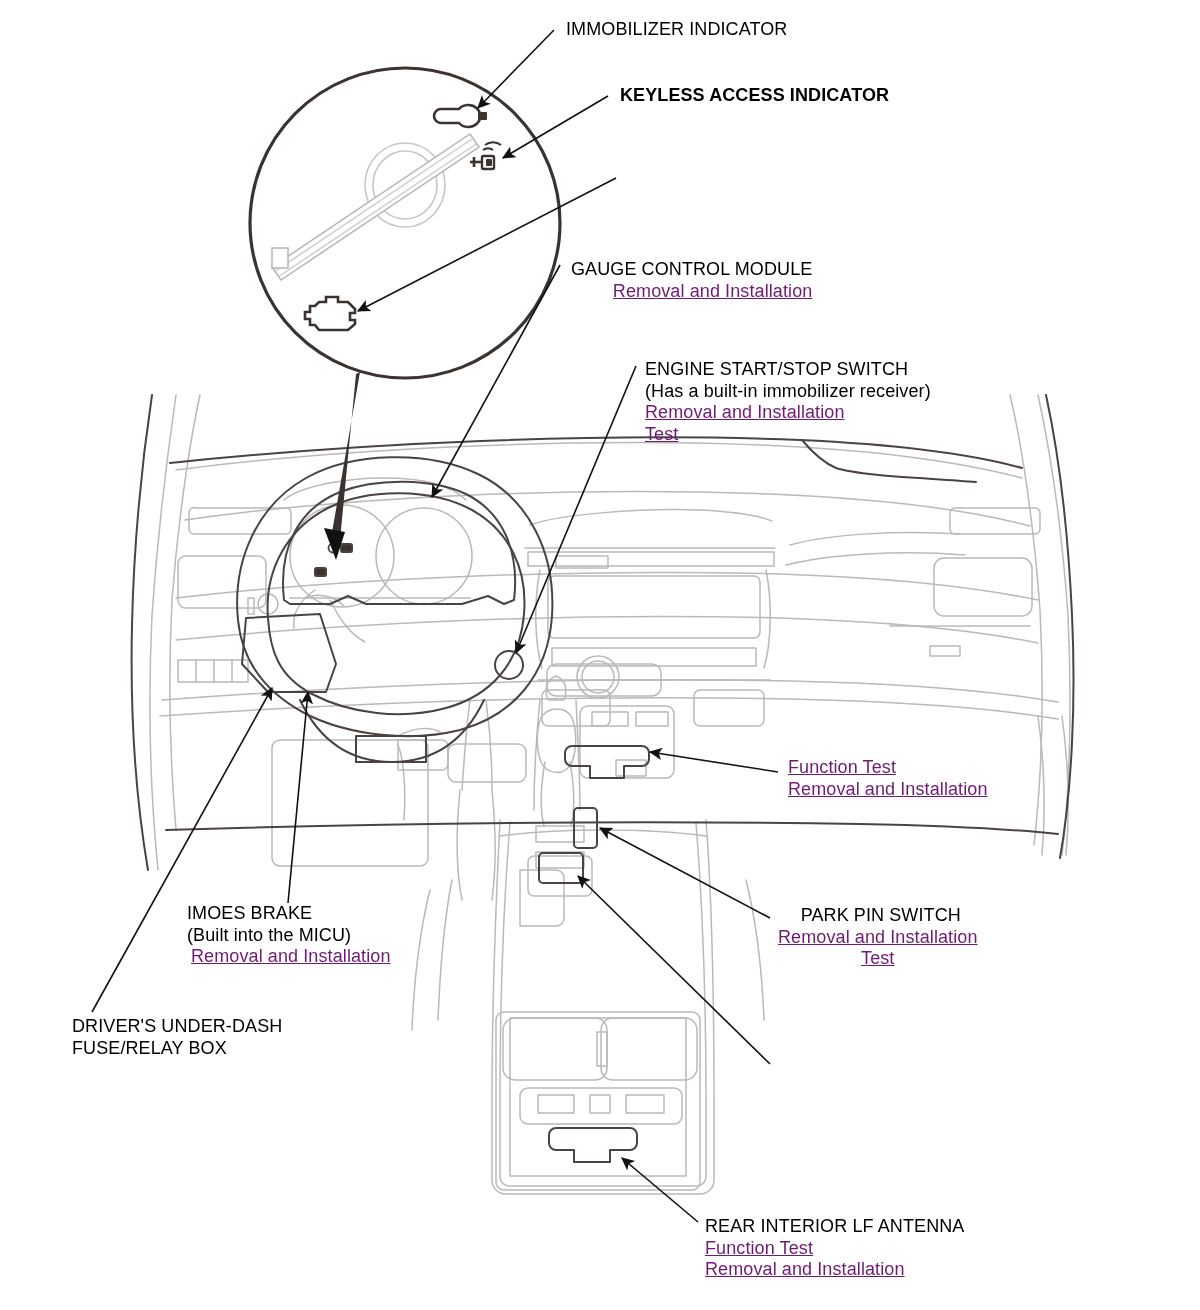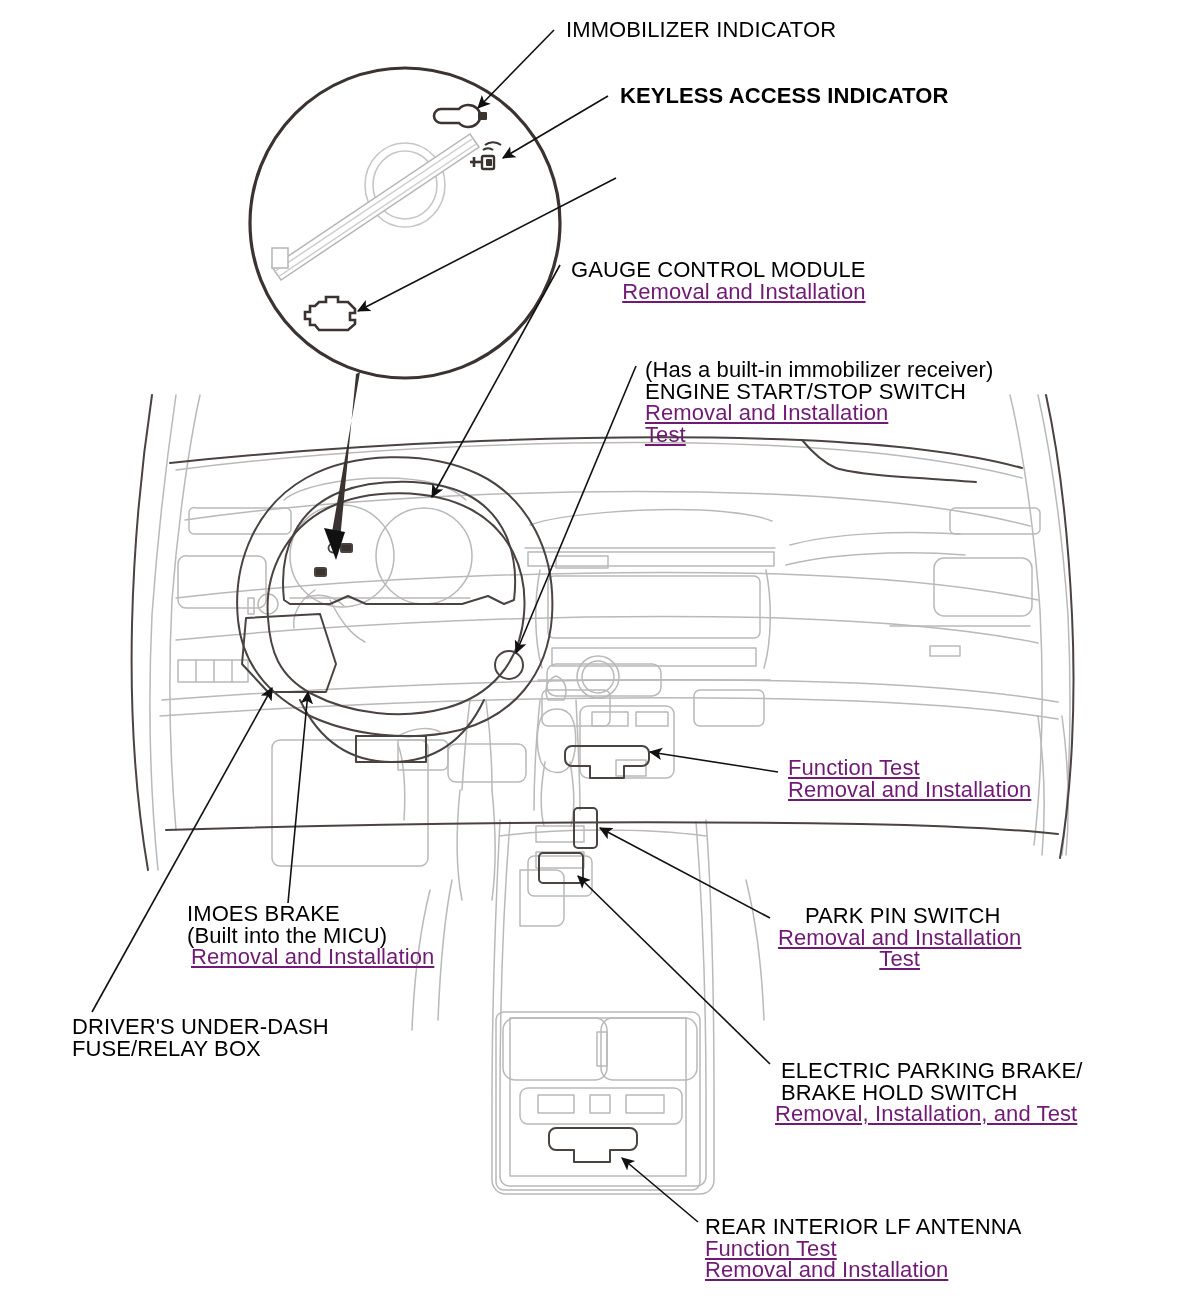--- a/index.html
+++ b/index.html
@@ -1,19 +1,19 @@
 <!DOCTYPE html>
 <html><head>
 <meta charset="utf-8">
 <style>
   html,body{margin:0;padding:0;background:#ffffff;}
   body{font-family:"Liberation Sans", sans-serif;}
   #page{position:relative;width:1200px;height:1310px;background:#fff;overflow:hidden;}
   #art{position:absolute;left:0;top:0;width:1200px;height:1310px;}
-  .lbl{position:absolute;font-family:"Liberation Sans", sans-serif;font-size:22px;color:#000;
+  .lbl{position:absolute;font-family:"Liberation Sans", sans-serif;font-size:18px;color:#000;
        line-height:21.5px;white-space:nowrap;letter-spacing:.1px;}
   .lbl .ttl{display:block;color:#000;}
   .lbl .lnk{display:block;color:#701a75;text-decoration:underline;cursor:pointer;}
 </style>
 </head>
 <body>
 
 <div id="page">
 
   <svg id="art" viewBox="0 0 1200 1310" xmlns="http://www.w3.org/2000/svg">
@@ -219,42 +219,37 @@
     <span class="ttl">KEYLESS ACCESS INDICATOR</span>
   </div>
 
 
   <div class="lbl" style="left:571px;top:259px;text-align:right;">
     <span class="ttl">GAUGE CONTROL MODULE</span>
     <span class="lnk">Removal and Installation</span>
   </div>
 
   <div class="lbl" style="left:645px;top:359px;">
+    <span class="ttl">ENGINE START/STOP SWITCH</span>
     <span class="ttl">(Has a built-in immobilizer receiver)</span>
-    <span class="ttl">ENGINE START/STOP SWITCH</span>
     <span class="lnk">Removal and Installation</span>
     <span class="lnk">Test</span>
   </div>
 
   <div class="lbl" style="left:784px;top:757px;">
     <span class="lnk" style="margin-left:4px;">Function Test</span>
     <span class="lnk" style="margin-left:4px;">Removal and Installation</span>
   </div>
 
   <div class="lbl" style="left:784px;top:905px;text-align:center;">
     <span class="ttl">PARK PIN SWITCH</span>
     <span class="lnk" style="margin-left:-6px;">Removal and Installation</span>
     <span class="lnk" style="margin-left:-6px;">Test</span>
   </div>
 
-  <div class="lbl" style="left:781px;top:1060px;">
-    <span class="ttl">ELECTRIC PARKING BRAKE/</span>
-    <span class="ttl">BRAKE HOLD SWITCH</span>
-    <span class="lnk" style="margin-left:-6px;">Removal, Installation, and Test</span>
-  </div>
 
   <div class="lbl" style="left:705px;top:1216px;">
     <span class="ttl">REAR INTERIOR LF ANTENNA</span>
     <span class="lnk">Function Test</span>
     <span class="lnk">Removal and Installation</span>
   </div>
 
   <div class="lbl" style="left:187px;top:903px;">
     <span class="ttl">IMOES BRAKE</span>
     <span class="ttl">(Built into the MICU)</span>

